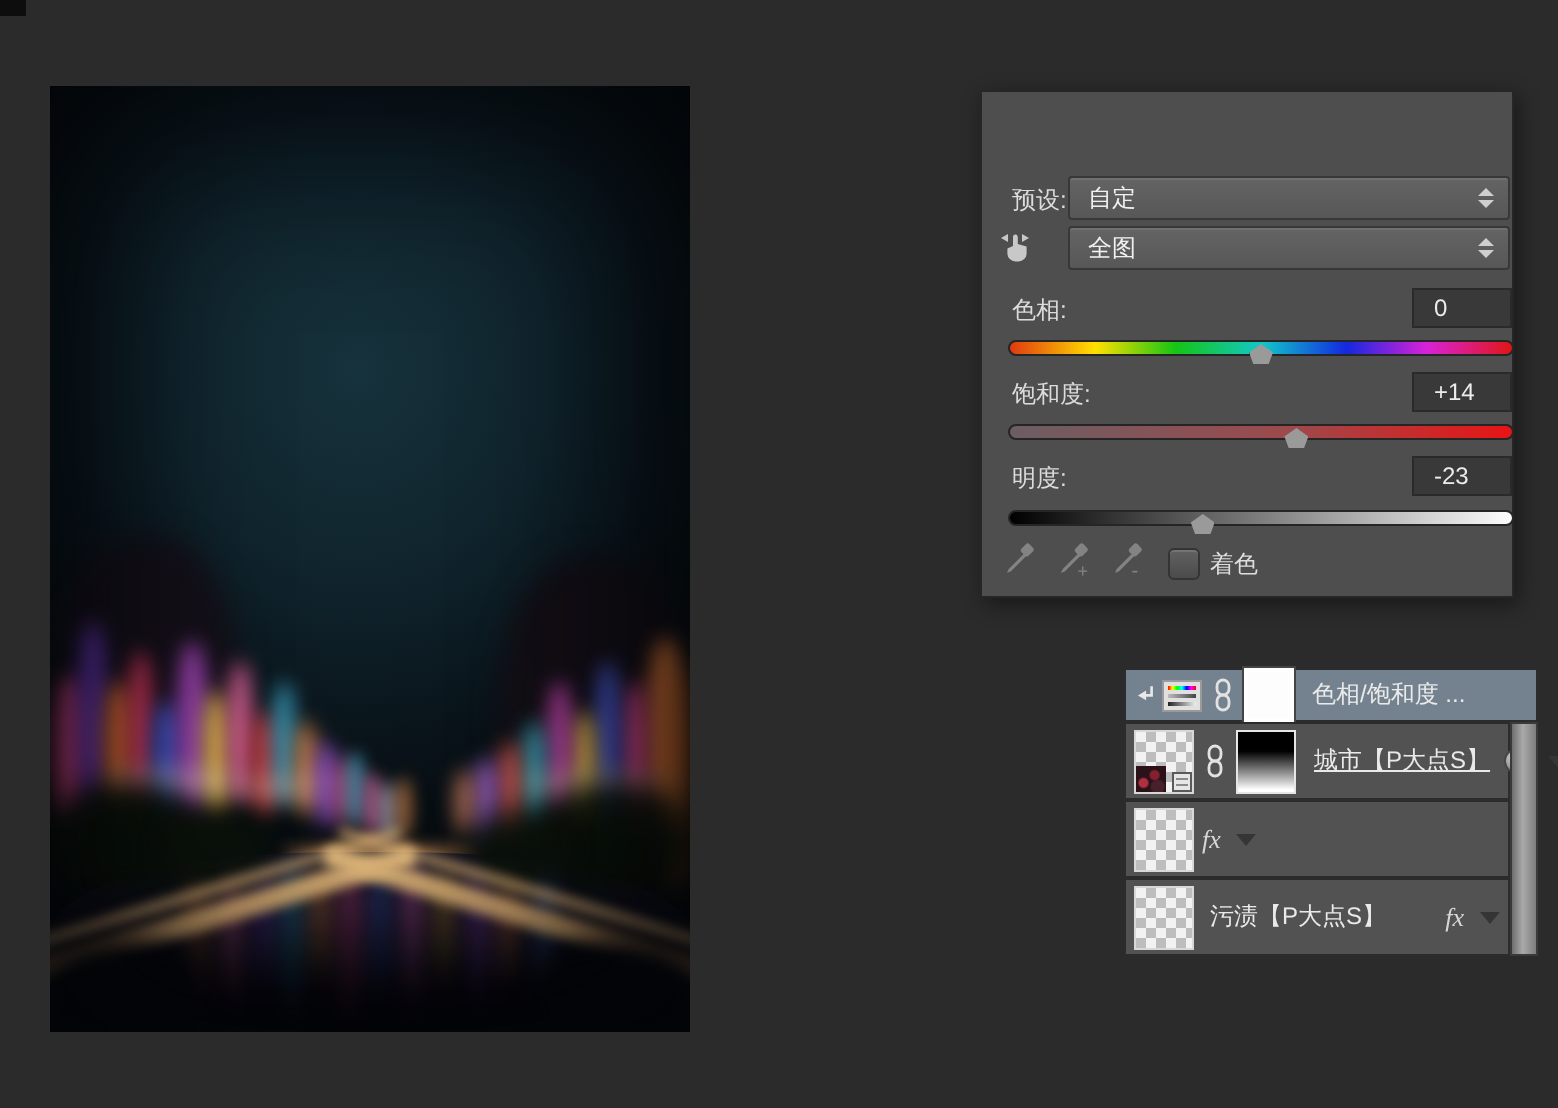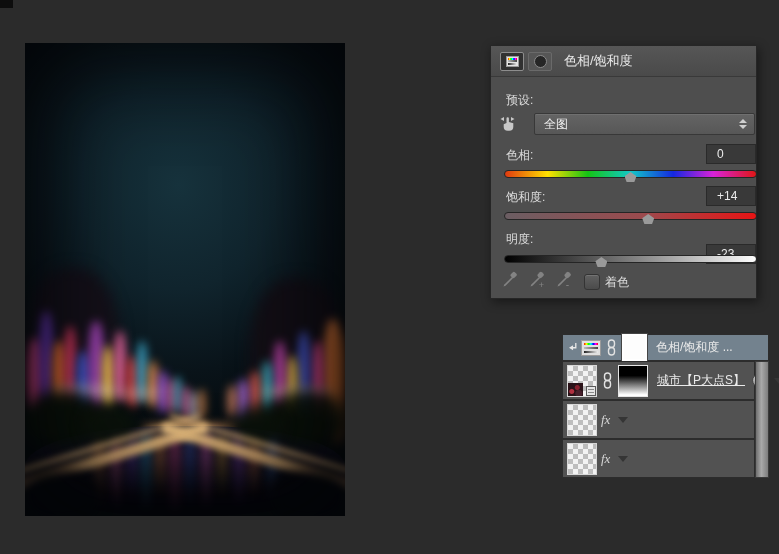--- a/index.html
+++ b/index.html
@@ -158,35 +158,29 @@
         <i style="left: -10px; top: 398px; width: 190px; height: 5px; background: rgb(240, 192, 128); opacity: 0.7; filter: blur(3px); transform: rotate(-17deg); border-radius: 4px;"></i>
         <i style="left: 133px; top: 408px; width: 200px; height: 11px; background: linear-gradient(90deg, rgb(238, 195, 130), rgb(202, 160, 106), rgb(106, 76, 52)); opacity: 0.95; filter: blur(3px); transform: rotate(17deg); border-radius: 4px;"></i>
         <i style="left: 140px; top: 398px; width: 190px; height: 5px; background: rgb(240, 192, 128); opacity: 0.7; filter: blur(3px); transform: rotate(17deg); border-radius: 4px;"></i>
         <i style="left: 0px; top: 428px; width: 75px; height: 50px; background: rgb(4, 6, 10); opacity: 1; filter: blur(7px);"></i>
         <i style="left: 245px; top: 428px; width: 75px; height: 50px; background: rgb(4, 6, 10); opacity: 1; filter: blur(7px);"></i>
       </div>
     <div class="vignette"></div>
   </div>
 
   <section class="props">
-    <div class="props-header">
-      <span class="hdr-icon pressed">
-          <span class="mini-bars">
-            <b></b>
-            <b></b>
-            <b></b>
-          </span>
+
+    <span class="lbl" style="position:absolute;left:15px;top:46px;">预设:</span>
+    <div class="dropdown" style="top:42px;">
+      <span>自定</span>
+      <span class="updown">
+          <b class="u"></b>
+          <b class="d"></b>
         </span>
-      <span class="hdr-icon">
-          <span class="clip-circle"></span>
-        </span>
-      <span class="props-title">色相/饱和度</span>
-    </div>
-
-    <span class="lbl" style="position:absolute;left:15px;top:46px;">预设:</span>
+    </div>
 
     <span style="position:absolute;left:8px;top:66px;">
       <svg width="24" height="24" viewBox="0 0 24 24">
         <g fill="#c8c8c8">
           <path d="M5 5 L1.5 7 L5 9 Z"></path>
             <path d="M12 5 L15.5 7 L12 9 Z"></path>
           <path d="M7.5 11 V6.5 a1.2 1.2 0 0 1 2.4 0 V10 l4.4 1.3 v3.4 a4 4 0 0 1 -4 4 h-1.6 a4 4 0 0 1 -4 -4 v-2.4 z"></path>
         </g>
       </svg>
     </span>
@@ -206,21 +200,21 @@
     </div>
 
     <span class="lbl" style="position:absolute;left:15px;top:143px;">饱和度:</span>
     <div class="valbox" style="top:140px;">+14</div>
     <div class="slider" style="top:163px;">
       <div class="track sat-track"></div>
       <div class="thumb" style="left: calc(57% - 6px);"></div>
     </div>
 
     <span class="lbl" style="position:absolute;left:15px;top:185px;">明度:</span>
-    <div class="valbox" style="top:182px;margin-top:16px;">-23</div>
+    <div class="valbox" style="top:182px;">-23</div>
     <div class="slider" style="top:206px;">
       <div class="track light-track"></div>
       <div class="thumb" style="left: calc(38.5% - 6px);"></div>
     </div>
 
     <div class="droppers">
       <svg class="dropper" viewBox="0 0 16 16">
         <g fill="#b0b0b0">
             <rect x="9" y="1" width="4.5" height="5" rx="1.2" transform="rotate(45 11.2 3.5)"></rect>
             <path d="M10 5 L11 6 L4 13 L2.2 13.8 L3 12 Z"></path>
@@ -281,20 +275,21 @@
     </div>
 
     <div class="lrow" style="top:66px;height:39px;padding:0 4px;gap:4px;">
       <span class="lthumb checker"></span>
       <span class="fx">fx</span>
       <span class="expander" style="margin-left:4px;"></span>
     </div>
 
     <div class="lrow" style="top:105px;height:39px;padding:0 4px;gap:4px;">
       <span class="lthumb checker"></span>
+      <span class="lname" style="margin-left:4px;flex:1;">污渍【P大点S】</span>
       <span class="fx">fx</span>
       <span class="expander" style="margin-left:4px;"></span>
     </div>
 
 
     <div class="scrollbar"></div>
   </section>
 </div>
 
 </body></html>

